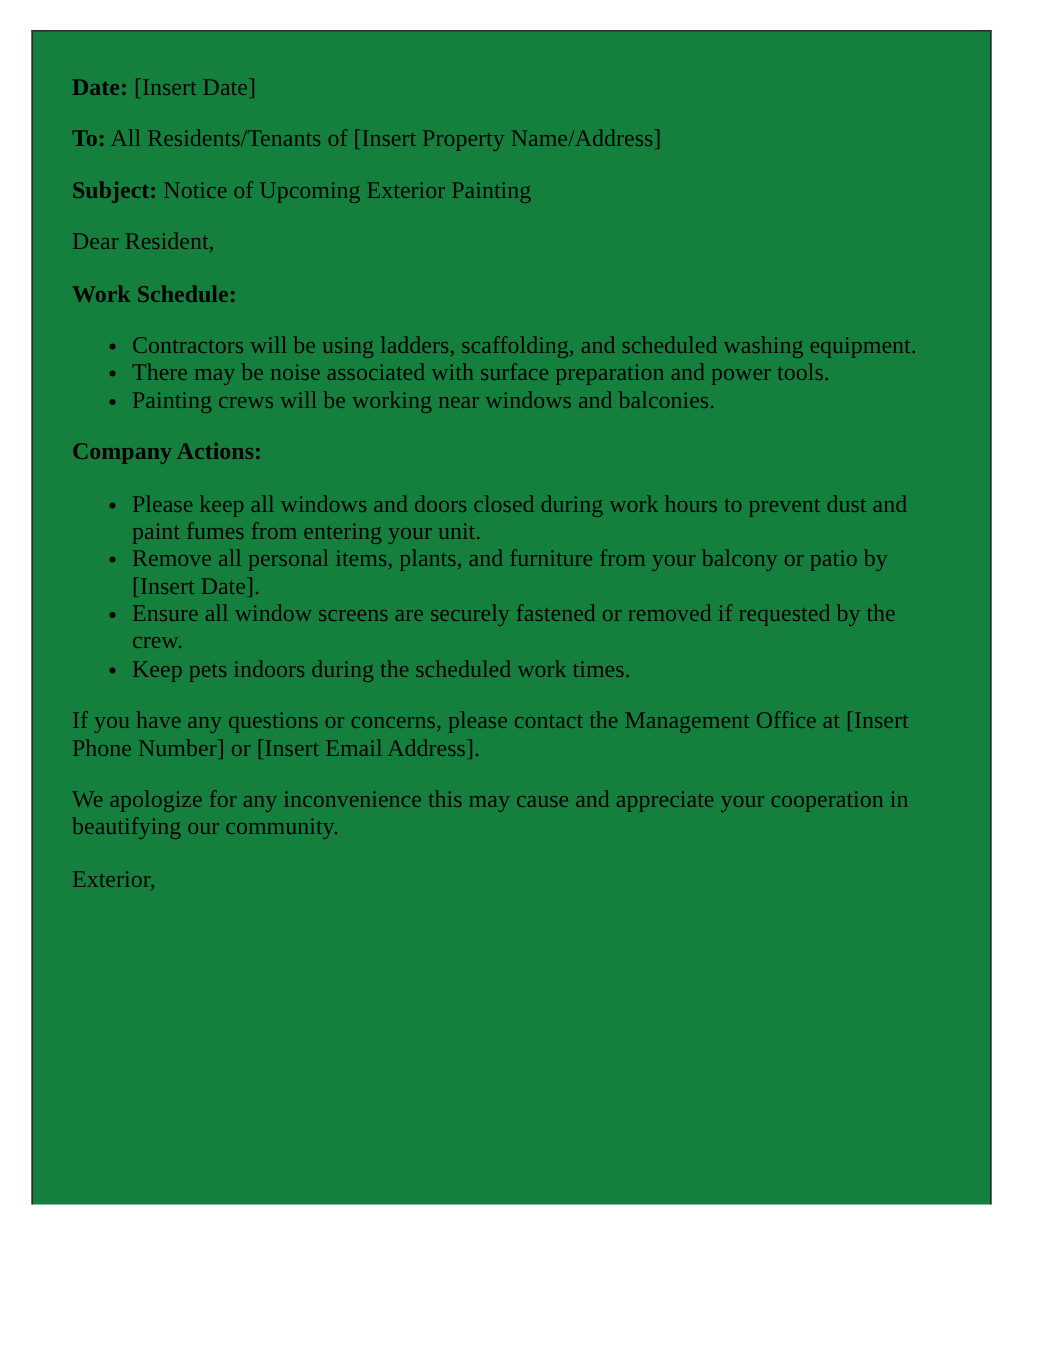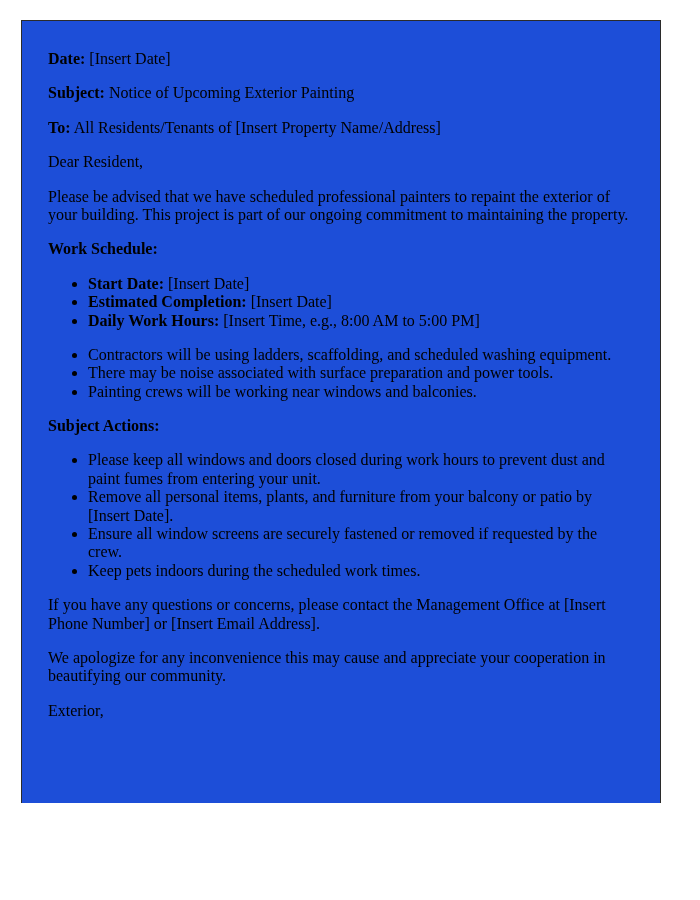--- a/index.html
+++ b/index.html
@@ -20,61 +20,55 @@
     position: absolute;
     left: 21px;
     top: 20px;
     width: 640px;
     height: 783px;
     box-sizing: border-box;
     border: 1px solid #2b2b2b;
     border-bottom: none;
     padding: 13px 26px 0 26px;
     overflow: hidden;
-    background: #1d4ed8;
+    background: #15803d;
   }
   p { margin: 16px 0; }
   ul { margin: 16px 0; padding-left: 40px; list-style-type: disc; }
   li { margin: 0; padding: 0; }
   strong { font-weight: bold; }
 </style>
 </head>
 <body>
 
 <div class="letter">
 
   <p><strong>Date:</strong><span> [Insert Date]</span></p>
 
+  <p><strong>To:</strong><span> All Residents/Tenants of [Insert Property Name/Address]</span></p>
+
   <p><strong>Subject:</strong><span> Notice of Upcoming Exterior Painting</span></p>
-
-  <p><strong>To:</strong><span> All Residents/Tenants of [Insert Property Name/Address]</span></p>
 
   <p>Dear Resident,</p>
 
-  <p>Please be advised that we have scheduled professional painters to repaint the exterior of your building. This project is part of our ongoing commitment to maintaining the property.</p>
 
   <section>
     <p><strong>Work Schedule:</strong></p>
-    <ul>
-      <li><strong>Start Date:</strong><span> [Insert Date]</span></li>
-      <li><strong>Estimated Completion:</strong><span> [Insert Date]</span></li>
-      <li><strong>Daily Work Hours:</strong><span> [Insert Time, e.g., 8:00 AM to 5:00 PM]</span></li>
-    </ul>
   </section>
 
   <section>
     <ul>
       <li><span>Contractors will be using ladders, scaffolding, and scheduled washing equipment.</span></li>
       <li><span>There may be noise associated with surface preparation and power tools.</span></li>
       <li><span>Painting crews will be working near windows and balconies.</span></li>
     </ul>
   </section>
 
   <section>
-    <p><strong>Subject Actions:</strong></p>
+    <p><strong>Company Actions:</strong></p>
     <ul>
       <li><span>Please keep all windows and doors closed during work hours to prevent dust and paint fumes from entering your unit.</span></li>
       <li><span>Remove all personal items, plants, and furniture from your balcony or patio by [Insert Date].</span></li>
       <li><span>Ensure all window screens are securely fastened or removed if requested by the crew.</span></li>
       <li><span>Keep pets indoors during the scheduled work times.</span></li>
     </ul>
   </section>
 
   <p>If you have any questions or concerns, please contact the Management Office at [Insert Phone Number] or [Insert Email Address].</p>
 

